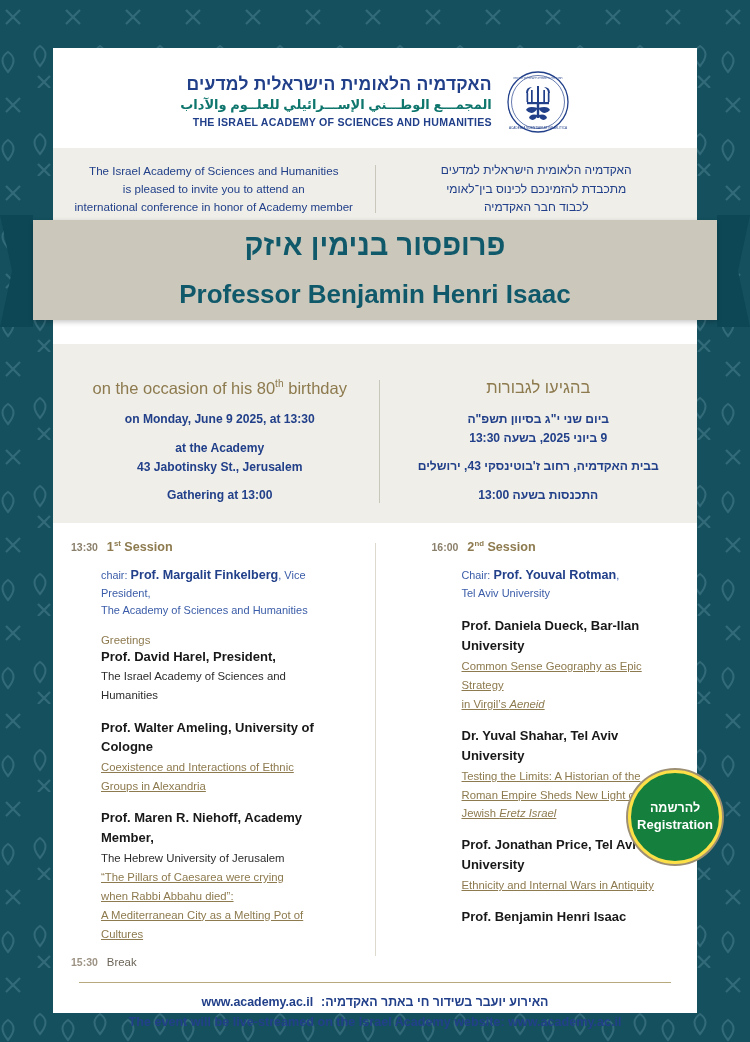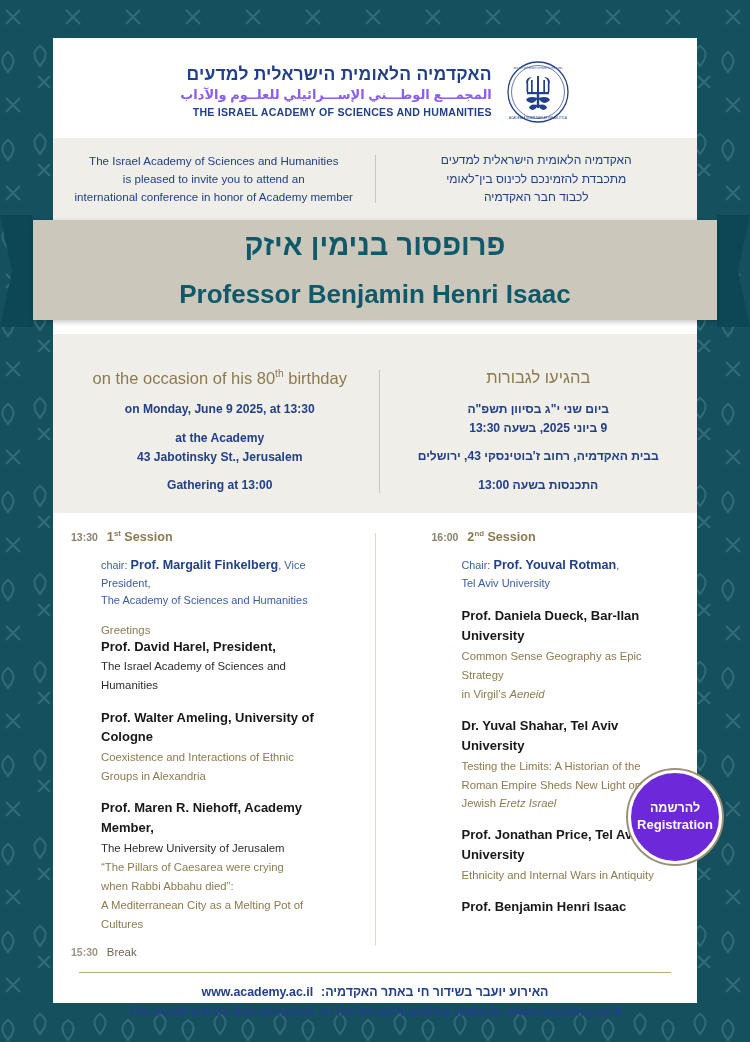--- a/index.html
+++ b/index.html
@@ -5,29 +5,29 @@
   html,body{margin:0;padding:0;}
   body{
     width:750px;height:1042px;overflow:hidden;
     font-family:"Liberation Sans","DejaVu Sans",sans-serif;
     background:#14505e;position:relative;
   }
   
   #bg-pattern{position:absolute;inset:0;z-index:0;}
   
   #card{
-    position:absolute;left:53px;top:38px;width:644px;height:965px;
+    position:absolute;left:53px;top:48px;width:644px;height:965px;
     background:#ffffff;z-index:2;
   }
   
   .logo-row{display:flex;align-items:center;justify-content:center;gap:14px;
             padding:22px 0 14px 0;}
   .logo-text{text-align:right;color:#1f3f86;line-height:1.25;}
   .logo-heb{font-size:17.5px;font-weight:700;letter-spacing:.2px;color:#22408a;direction:rtl;}
-  .logo-ar{font-size:13px;font-weight:600;color:#8b5cf6;direction:rtl;margin-top:1px;}
+  .logo-ar{font-size:13px;font-weight:600;color:#0f766e;direction:rtl;margin-top:1px;}
   .logo-en{font-size:10.6px;font-weight:700;color:#22408a;letter-spacing:.25px;margin-top:3px;}
   .logo-mark{width:64px;height:64px;flex:0 0 64px;}
   
   .invite{
     background:#efeee8;display:flex;align-items:stretch;
     padding:13px 0 15px 0;position:relative;
   }
   .invite .half{flex:1;display:flex;flex-direction:column;justify-content:center;}
   .invite .en{align-items:center;}
   .invite .he{align-items:center;}
@@ -67,29 +67,29 @@
   .sess-time{font-size:10.5px;color:#8a7f6a;font-weight:600;}
   .sess-name{font-size:12.6px;color:#8d7a4e;font-weight:700;}
   .chair{margin:0 0 14px 0;padding-left:30px;font-size:11.4px;line-height:1.5;color:#3a5ca8;}
   .chair .lbl{font-weight:400;font-size:10.8px;}
   .chair .who{font-weight:700;font-size:12.6px;color:#22408a;}
   .chair .aff{font-size:11px;color:#3a5ca8;}
   .entry{margin:0 0 13px 0;padding-left:30px;}
   .greet-lbl{font-size:11.4px;color:#8d7a4e;margin:0 0 1px 0;padding-left:30px;}
   .spk{font-size:13px;font-weight:700;color:#181818;line-height:1.45;}
   .org{font-size:11.4px;color:#2c2c2c;line-height:1.5;}
-  .talk{font-size:11.3px;color:#8d7a4e;line-height:1.5;}
+  .talk{font-size:11.3px;color:#8d7a4e;line-height:1.5;text-decoration:underline;}
   .talk i{font-style:italic;}
   .break-row{display:flex;gap:9px;align-items:baseline;margin:2px 0 0 0;}
   .break-time{font-size:10.5px;color:#9d9384;font-weight:600;}
   .break-lbl{font-size:11.4px;color:#6b6458;}
   
   #reg-badge{
     position:absolute;right:28px;top:770px;width:88px;height:88px;border-radius:50%;
-    background:#6d28d9;border:3px solid #ffffff;
+    background:#15803d;border:3px solid #fde047;
     box-shadow:0 0 0 2px #9d8f74;
     display:flex;flex-direction:column;align-items:center;justify-content:center;
     color:#fff;z-index:6;cursor:pointer;
   }
   #reg-badge .he{font-size:12.5px;font-weight:700;direction:rtl;line-height:1.25;}
   #reg-badge .en{font-size:13px;font-weight:700;line-height:1.25;}
   
   .footer{padding:0 26px;}
   .foot-rule{height:1px;background:#b9a97f;margin:14px 0 12px 0;}
   .foot-line1{display:flex;justify-content:center;align-items:baseline;gap:8px;

